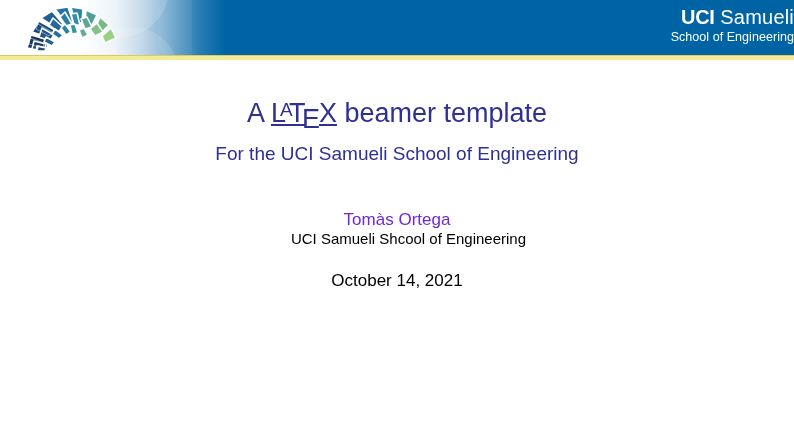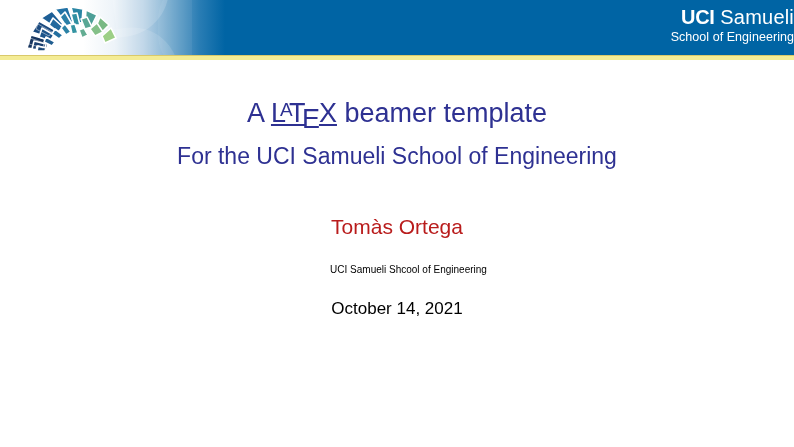--- a/index.html
+++ b/index.html
@@ -148,34 +148,33 @@
   }
   .title {
     margin-top: 38px;
     font-size: 27px;
     color: #2e3192;
     line-height: 1.15;
     white-space: nowrap;
   }
   .subtitle {
     margin-top: 7px;
-    font-size: 23px;
+    font-size: 19px;
     color: #2e3192;
     line-height: 1.2;
     white-space: nowrap;
   }
   .author {
     margin-top: 45px;
-    font-size: 21px;
-    color: #b91c1c;
+    font-size: 17px;
+    color: #6d28d9;
     white-space: nowrap;
   }
   .institute {
-    margin-top: 25px;
-    font-size: 10px;
+    font-size: 15px;
     color: #000000;
     white-space: nowrap;
     padding-left: 23px;
   }
   .date {
     margin-top: 24px;
     font-size: 17px;
     color: #000000;
     white-space: nowrap;
   }

